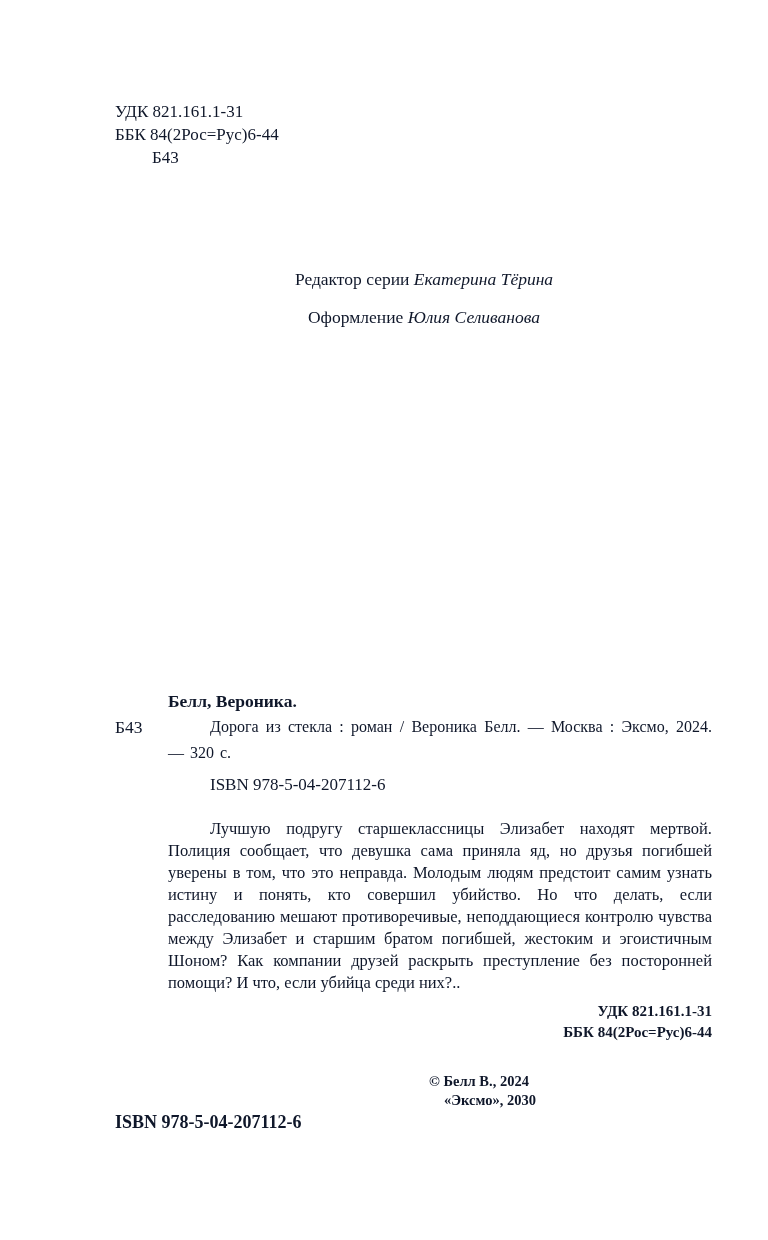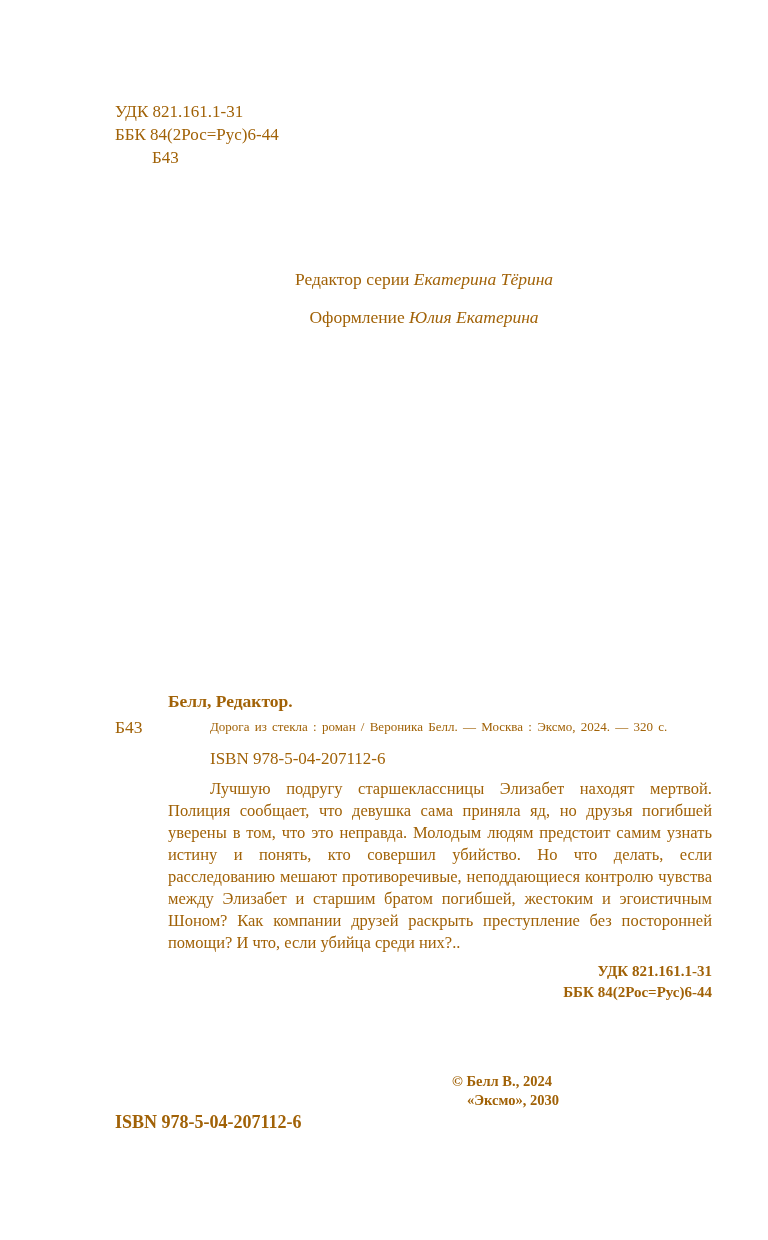--- a/index.html
+++ b/index.html
@@ -4,21 +4,21 @@
 <style>
   * { margin: 0; padding: 0; box-sizing: border-box; }
   html, body { background: #ffffff; }
   .page {
     position: relative;
     width: 768px;
     height: 1240px;
     margin: 0 auto;
     background: #ffffff;
     font-family: "Liberation Serif", "DejaVu Serif", serif;
-    color: #a16207;
+    color: #0f172a;
     overflow: hidden;
   }
   .italic { font-style: italic; }
 
   
   .codes-top {
     position: absolute;
     left: 115px;
     top: 100px;
     font-size: 17px;
@@ -51,47 +51,47 @@
     left: 0;
     top: 29px;
     font-size: 17.5px;
   }
   .catalog .content { margin-left: 53px; }
   .catalog .author { font-weight: bold; font-size: 17.5px; line-height: 26px; }
   .catalog .desc {
     text-align: justify;
     text-indent: 42px;
     line-height: 26px;
-    font-size: 13px;
+    font-size: 16px;
     word-spacing: 2px;
   }
   .catalog .isbn-line {
     margin-left: 42px;
     margin-top: 9px;
     font-size: 17px;
   }
   .catalog .annotation {
-    margin-top: 9px;
+    margin-top: 23px;
     text-align: justify;
     text-indent: 42px;
     font-size: 16.5px;
     line-height: 22px;
   }
   .catalog .codes-bottom {
     margin-top: 7px;
     text-align: right;
     font-weight: bold;
     font-size: 15px;
     line-height: 21px;
   }
 
   
   .copyright {
     position: absolute;
-    left: 452px;
+    left: 429px;
     top: 1072px;
     width: 280px;
     font-weight: bold;
     font-size: 14.5px;
     line-height: 19px;
   }
   .copyright .indent { padding-left: 15px; }
 
   
   .isbn-bottom {
@@ -111,28 +111,28 @@
     <div>УДК 821.161.1-31</div>
     <div>ББК 84(2Рос=Рус)6-44</div>
     <div class="author-code">Б43</div>
   </div>
 
   <div class="credits">
     <div class="credit-line">
       <span>Редактор серии </span><span class="italic">Екатерина Тёрина</span>
     </div>
     <div class="credit-line">
-      <span>Оформление </span><span class="italic">Юлия Екатерина</span>
+      <span>Оформление </span><span class="italic">Юлия Селиванова</span>
     </div>
   </div>
 
   <div class="catalog">
     <div class="margin-code">Б43</div>
     <div class="content">
-      <div class="author">Белл, Редактор.</div>
+      <div class="author">Белл, Вероника.</div>
       <div class="desc">Дорога из стекла : роман / Вероника Белл. — Москва : Эксмо, 2024. — 320 с.</div>
       <div class="isbn-line">ISBN 978-5-04-207112-6</div>
       <div class="annotation">Лучшую подругу старшеклассницы Элизабет находят мертвой. Полиция сообщает, что девушка сама приняла яд, но друзья погибшей уверены в том, что это неправда. Молодым людям предстоит самим узнать истину и понять, кто совершил убийство. Но что делать, если расследованию мешают противоречивые, неподдающиеся контролю чувства между Элизабет и старшим братом погибшей, жестоким и эгоистичным Шоном? Как компании друзей раскрыть преступление без посторонней помощи? И что, если убийца среди них?..</div>
       <div class="codes-bottom">
         <div>УДК 821.161.1-31</div>
         <div>ББК 84(2Рос=Рус)6-44</div>
       </div>
     </div>
   </div>
 

